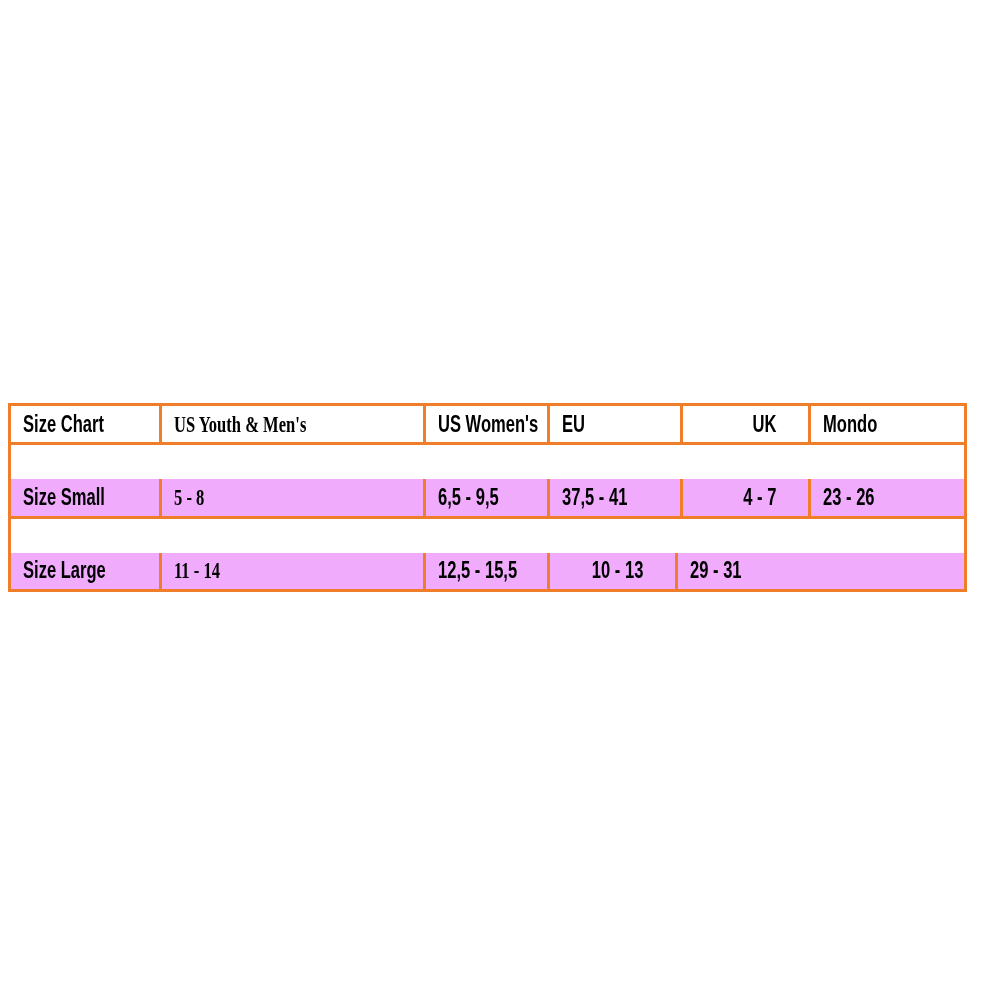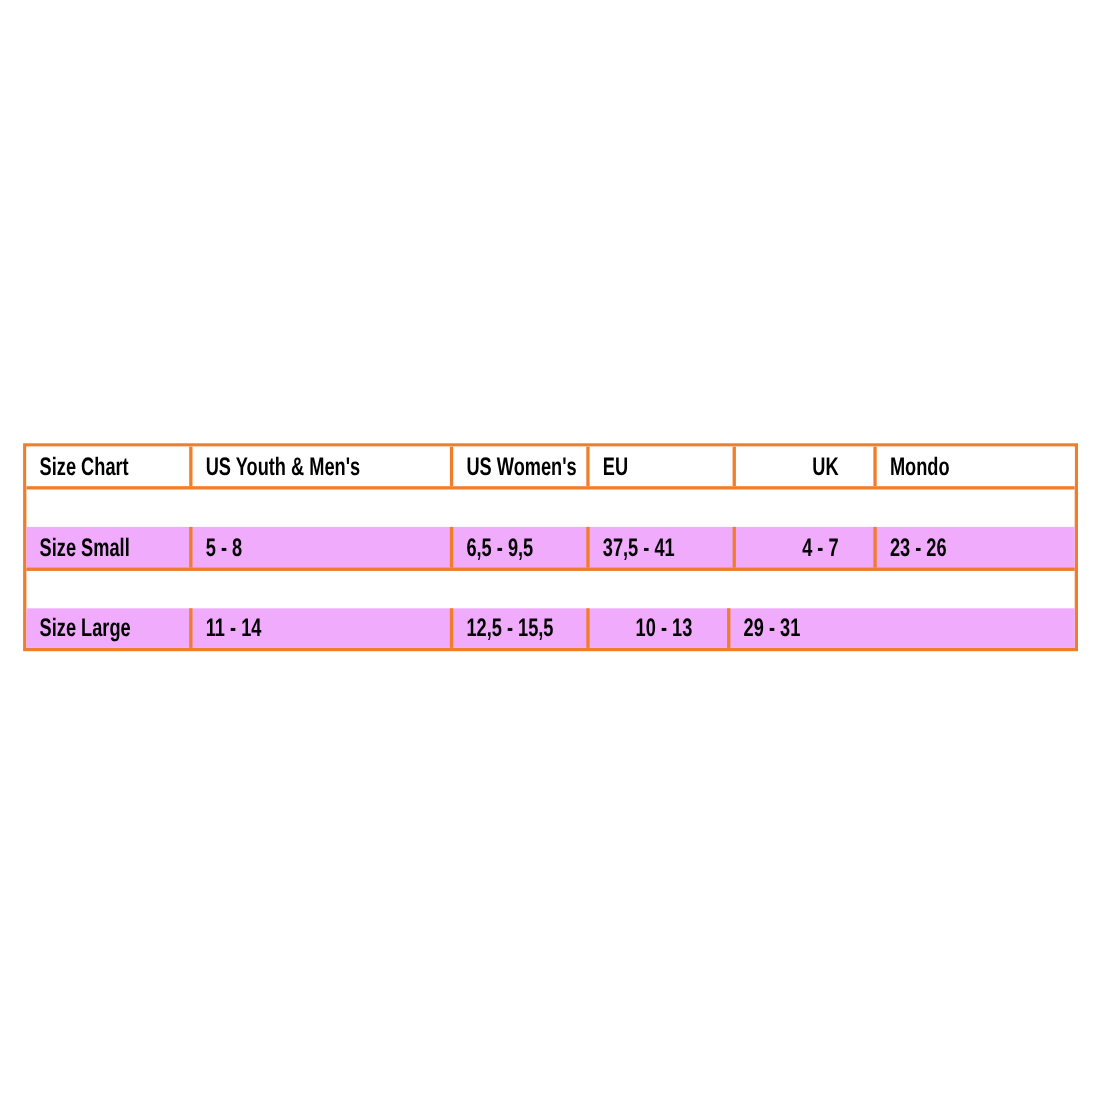--- a/index.html
+++ b/index.html
@@ -11,21 +11,21 @@
   body {
     width: 1000px;
     height: 1000px;
     position: relative;
     overflow: hidden;
     font-family: "Liberation Sans", "DejaVu Sans", sans-serif;
   }
 
   #size-chart-table {
     position: absolute;
-    left: 21px;
+    left: 8px;
     top: 403px;
     width: 959px;
     height: 189px;
     box-sizing: border-box;
     border: 3px solid #f07d2a;
     background: #ffffff;
     display: flex;
     flex-direction: column;
     gap: 34px;
   }
@@ -53,21 +53,21 @@
     padding-left: 12px;
     overflow: hidden;
     white-space: nowrap;
   }
   .chart-cell:last-child {
     border-right: none;
   }
 
   
   .col-0 { width: 151px; }
-  .col-1 { width: 237px; }
+  .col-1 { width: 264px; font-family: Liberation Serif, serif; }
   .col-2 { width: 124px; }
   .col-3 { width: 133px; }
   .col-4 { width: 128px; text-align: right; }
   .col-5 { width: 150px; justify-content: center; }
 
   .cell-text {
     display: block;
     color: #000000;
     font-weight: 700;
     font-size: 23px;

